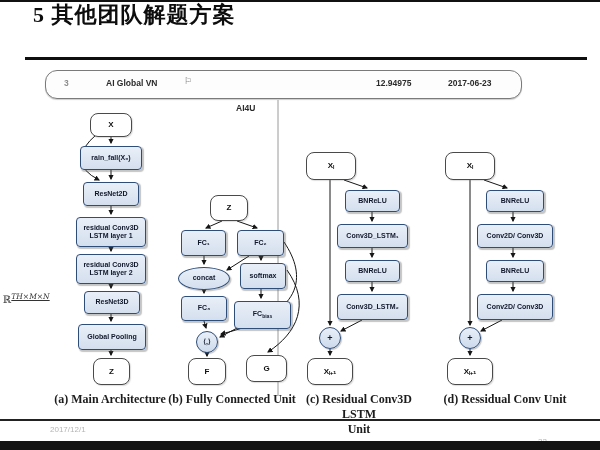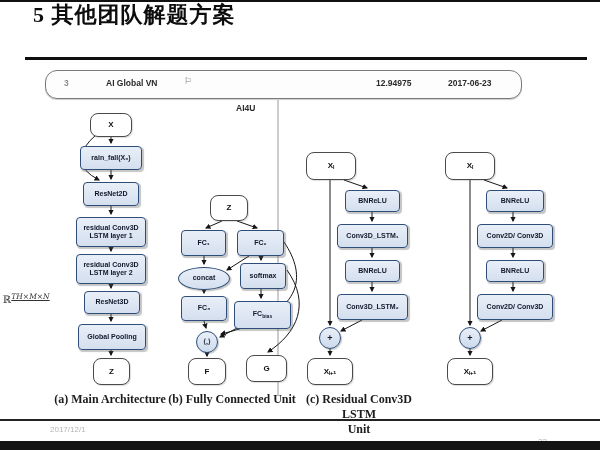--- a/index.html
+++ b/index.html
@@ -214,19 +214,20 @@
       </div>
     <div class="node nb" style="left:477px;top:194px;width:76px;height:26px;">
         <span>Conv2D/ Conv3D</span>
       </div>
     <div class="node ncirc" style="left:459px;top:227px;width:22px;height:22px;">
         <span>+</span>
       </div>
     <div class="node nw" style="left:447px;top:258px;width:46px;height:27px;">
         <span>Xₗ₊₁</span>
       </div>
+    <div class="caption" style="left:438px;top:292px;width:134px;">(d) Ressidual Conv Unit</div>
   </div>
 
   <div class="foot-rule"></div>
   <div class="footer-date">2017/12/1</div>
   <div class="footer-page">32</div>
   <div class="bottombar"></div>
 </div>
 
 </body></html>

